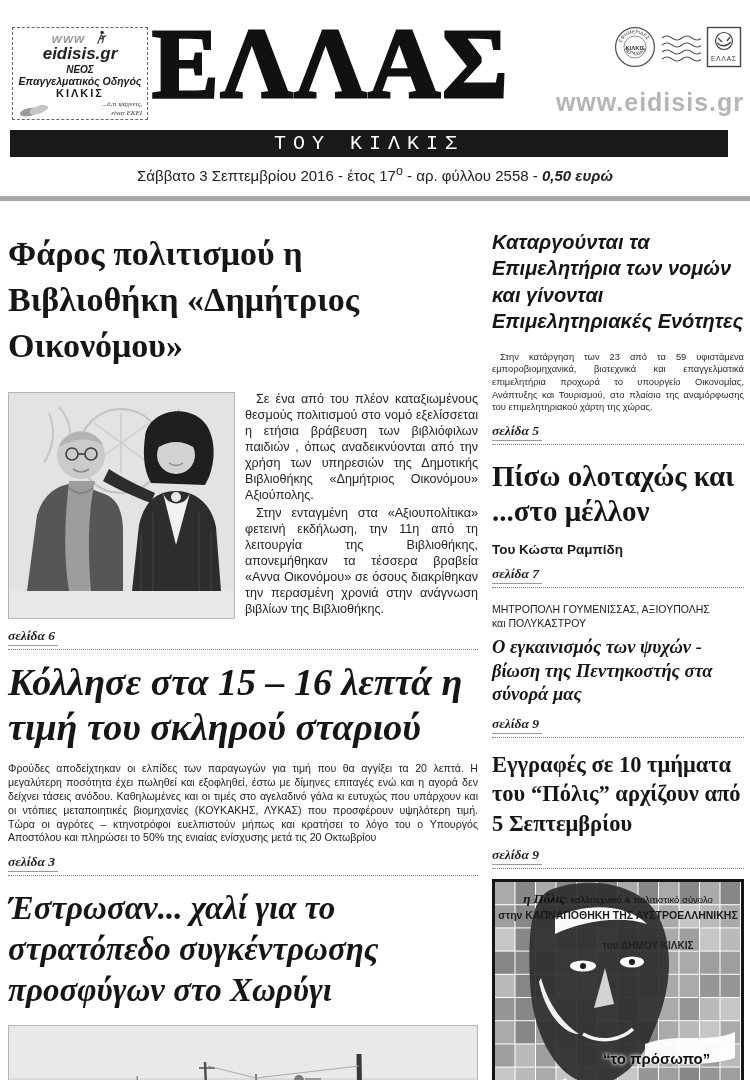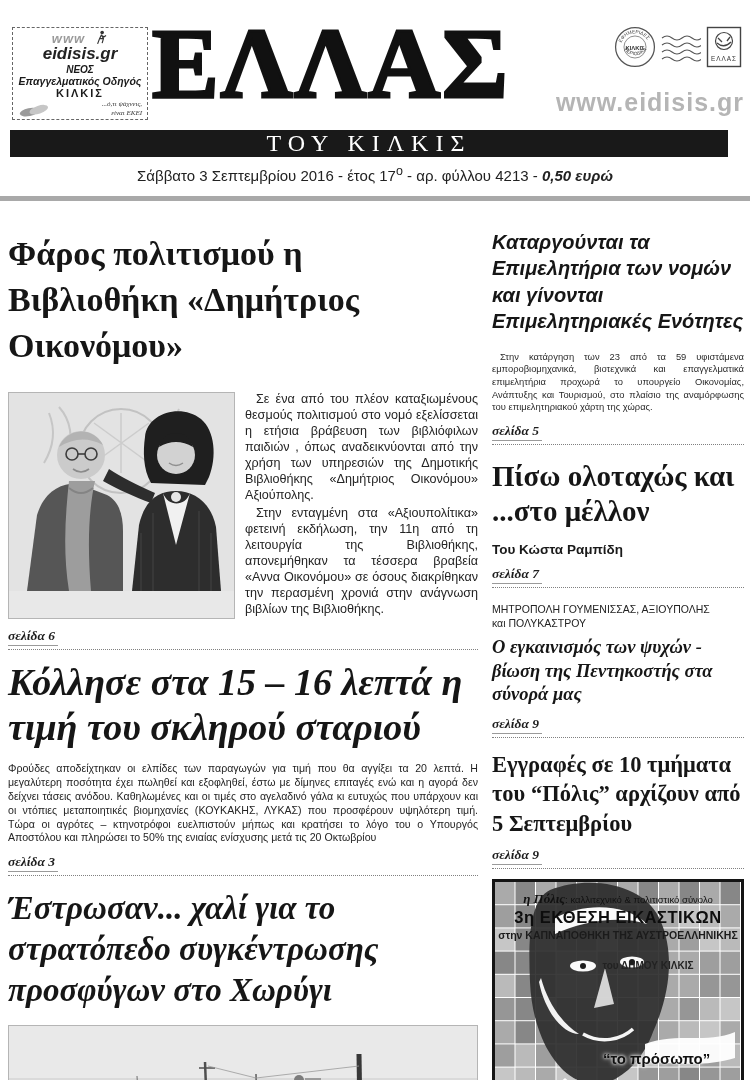--- a/index.html
+++ b/index.html
@@ -18,21 +18,21 @@
   .logo-bottom{display:flex;justify-content:space-between;align-items:flex-end;margin-top:1px;}
   .tagline{text-align:right;font:italic 7px "Liberation Serif",serif;color:#333;line-height:1.3;}
   .masthead{position:absolute;left:152px;top:16px;font-family:"Liberation Serif","DejaVu Serif",serif;
             font-weight:700;font-size:100px;line-height:.95;letter-spacing:2px;color:#111;
             -webkit-text-stroke:3px #111;}
   .stamps{position:absolute;right:8px;top:26px;display:flex;align-items:flex-start;gap:5px;}
   .website{position:absolute;right:6px;top:88px;font:700 25px "Liberation Sans",sans-serif;
            color:#b5b5b5;letter-spacing:1px;}
   .subbar{position:absolute;left:10px;right:22px;top:130px;height:27px;background:#191919;
           display:flex;align-items:center;justify-content:center;}
-  .subbar span{font-family:Liberation Serif, serif;font-size:24px;color:#fff;letter-spacing:7px;}
+  .subbar span{font-family:Liberation Mono, monospace;font-size:20px;color:#fff;letter-spacing:7px;}
   .dateline{position:absolute;left:0;right:0;top:164px;text-align:center;font-size:15px;color:#222;}
   .dateline b{font-weight:700;font-style:italic;}
   .grayrule{position:absolute;left:0;right:0;top:196px;height:5px;background:#a9a9a9;}
   
   .main{display:flex;gap:14px;padding:0 6px 0 8px;margin-top:20px;}
   .col-left{width:470px;flex:none;}
   .col-right{flex:1;min-width:0;}
   
   .h-serif{font-family:"Liberation Serif","DejaVu Serif",serif;font-weight:700;color:#161616;margin:0;}
   .h1a{font-size:34px;line-height:1.36;margin-top:6px;}
@@ -129,21 +129,21 @@
       </svg>
     </div>
 
     <div class="website">www.eidisis.gr</div>
 
     <div class="subbar">
       <span>ΤΟΥ ΚΙΛΚΙΣ</span>
     </div>
 
     <div class="dateline">
-      <span>Σάββατο 3 Σεπτεμβρίου 2016 - έτος 17</span><sup>ο</sup><span> - αρ. φύλλου 4213 - </span><b>0,50 ευρώ</b>
+      <span>Σάββατο 3 Σεπτεμβρίου 2016 - έτος 17</span><sup>ο</sup><span> - αρ. φύλλου 2558 - </span><b>0,50 ευρώ</b>
     </div>
 
     <div class="grayrule"></div>
   </header>
 
   <main class="main">
 
     <section class="col-left">
 
       <article>
@@ -394,21 +394,20 @@
           <ellipse cx="137" cy="80" rx="12" ry="5.5" fill="#fafafa"></ellipse>
           <circle cx="88" cy="84" r="3" fill="#1c1c1c"></circle>
           <circle cx="137" cy="80" r="3" fill="#1c1c1c"></circle>
           <path d="M110,86 L119,122 L99,126 Z" fill="#e6e6e6" opacity="0.9"></path>
           <path d="M88,152 C106,162 126,158 138,147" fill="none" stroke="#f5f5f5" stroke-width="3.5"></path>
           <path d="M70,196 L112,232 L28,232 Z" fill="#ffffff"></path>
           <path d="M150,162 C182,150 212,162 240,150 L240,176 C208,186 176,180 150,180 Z" fill="#ffffff" opacity="0.95"></path>
         </svg>
         <div class="poster-text">
           <div class="ad-org"><span class="script">η Πόλις</span><span>: καλλιτεχνικό &amp; πολιτιστικό σύνολο</span></div>
-          <div class="ad-title">3η ΕΚΘΕΣΗ ΕΙΚΑΣΤΙΚΩΝ</div>
           <div class="ad-venue">στην ΚΑΠΝΑΠΟΘΗΚΗ ΤΗΣ ΑΥΣΤΡΟΕΛΛΗΝΙΚΗΣ</div>
           <div class="ad-mun">του ΔΗΜΟΥ ΚΙΛΚΙΣ</div>
         </div>
         <div class="ad-artname">“το πρόσωπο”</div>
 
       </div>
 
     </aside>
   </main>
 </div>

